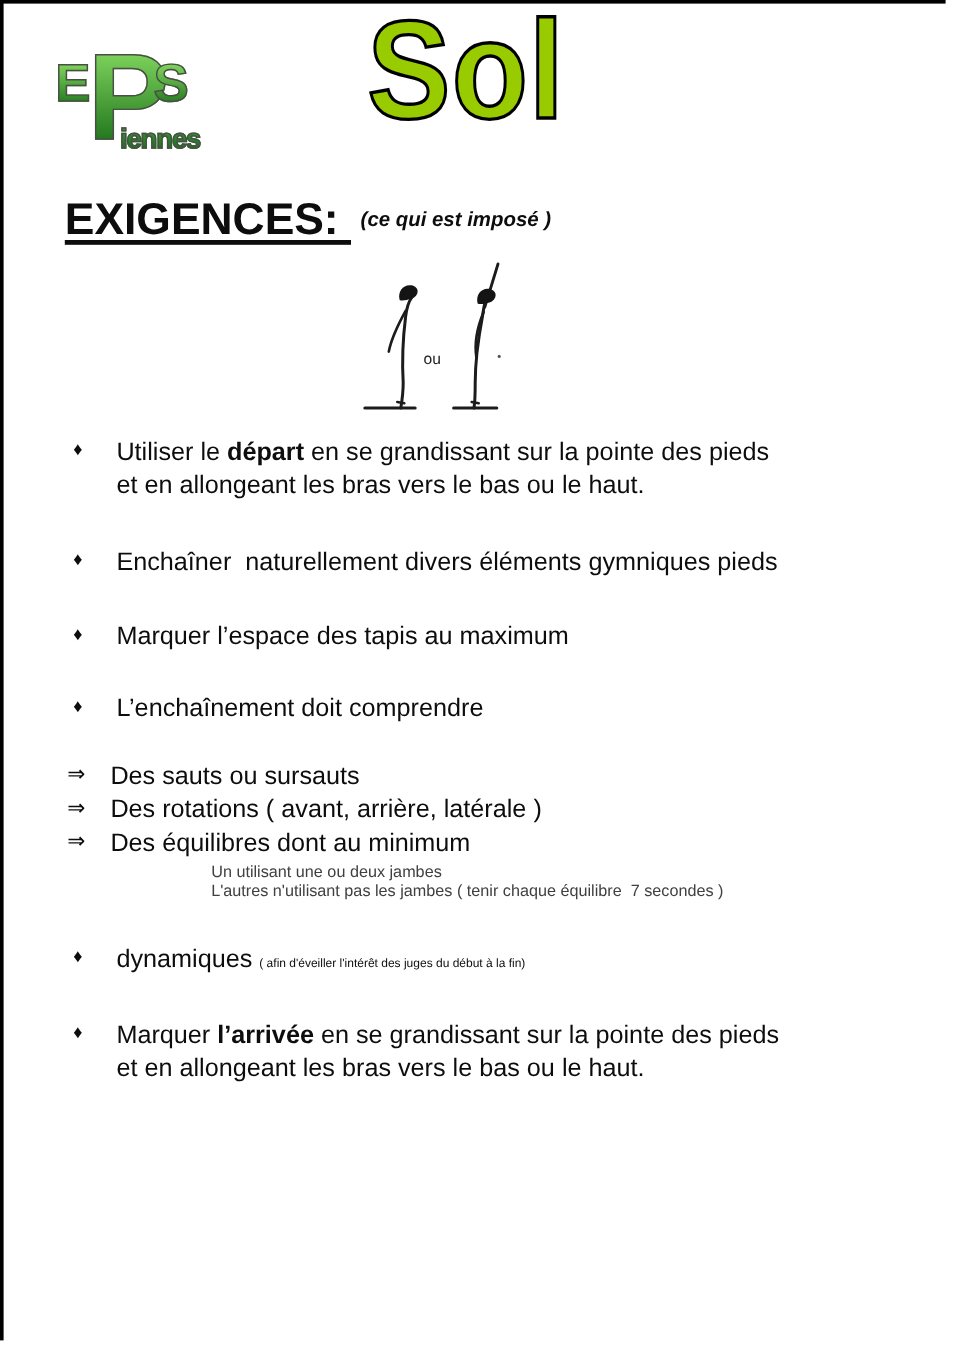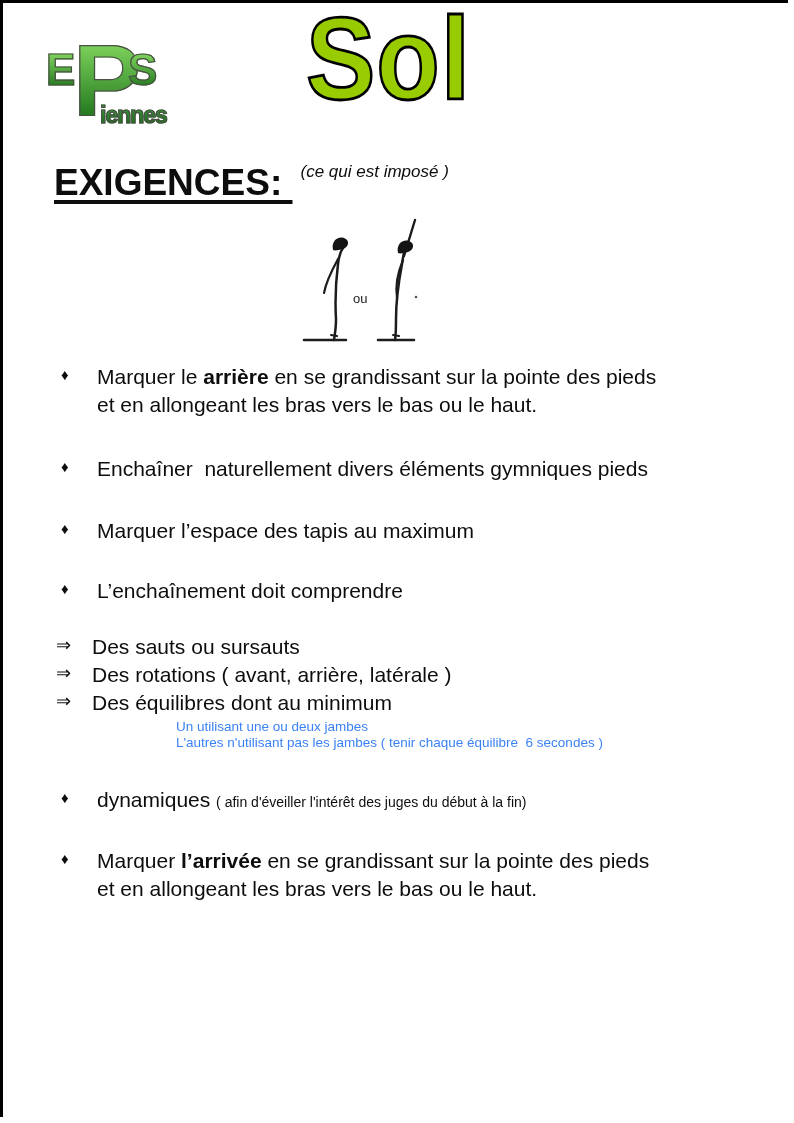--- a/index.html
+++ b/index.html
@@ -28,40 +28,40 @@
             -webkit-background-clip:text !important; background-clip:text !important; }
 
   
   .title {
     position:absolute; left:306px; top:4px; font-size:104px; font-weight:bold; line-height:0.95;
     color:var(--title-fill,#99cc00); -webkit-text-stroke:2.5px var(--title-outline,#000);
     transform:scaleY(1.12); transform-origin:top left; letter-spacing:1px;
   }
 
   
-  .heading { position:absolute; left:54px; top:162px; display:flex; align-items:flex-start; gap:8px; }
+  .heading { position:absolute; left:54px; top:162px; display:flex; align-items:center; gap:8px; }
   .heading-main {
     font-size:37px; font-weight:bold;
     text-decoration:underline; text-decoration-thickness:4px; text-underline-offset:5px;
   }
-  .heading-sub { font-size:17px; font-weight:normal; font-style:italic; }
+  .heading-sub { font-size:17px; font-weight:bold; font-style:italic; }
 
   
   .figure { position:absolute; left:300px; top:214px;text-align:center; }
 
   
   .list { position:absolute; left:56px; top:363px; width:712px; }
   .item { display:flex; margin:0; }
   .marker { flex:0 0 36px; font-size:15px; padding-left:5px; padding-top:3px; }
   .marker.arrow { font-size:18px; padding-left:0; padding-top:1px; }
   .txt { flex:1; font-size:21px; line-height:28px; }
   .t { white-space:pre-wrap; }
   .txt b { font-weight:bold; }
-  .small-inline { font-size:14px; }
-  .notes { margin-left:120px; font-size:13.5px; line-height:16px; color:#3b82f6; margin-top:2px; }
+  .small-inline { font-size:10px; }
+  .notes { margin-left:120px; font-size:13.5px; line-height:16px; color:#404040; margin-top:2px; }
   .gap36 { margin-top:36px; } .gap34 { margin-top:34px; } .gap32 { margin-top:32px; }
   .gap28 { margin-top:28px; } .gap35 { margin-top:35px; } .gap31 { margin-top:31px; }
 </style>
 </head>
 <body>
 
 <div class="page">
   <div class="border-top"></div>
   <div class="border-left"></div>
 
@@ -99,21 +99,21 @@
       <circle cx="116" cy="83" r="1.3" fill="#555"></circle>
       <text x="53" y="89" font-size="13" fill="#222" font-family="Liberation Sans, sans-serif">ou</text>
     </svg>
   </div>
 
   <div class="list">
 
     <div class="item">
       <span class="marker">♦</span>
       <div class="txt">
-        <div><span class="t">Marquer le </span><b class="t">arrière</b><span class="t"> en se grandissant sur la pointe des pieds</span></div>
+        <div><span class="t">Utiliser le </span><b class="t">départ</b><span class="t"> en se grandissant sur la pointe des pieds</span></div>
         <div class="t">et en allongeant les bras vers le bas ou le haut.</div>
       </div>
     </div>
 
     <div class="item gap36">
       <span class="marker">♦</span>
       <div class="txt">
         <div class="t">Enchaîner  naturellement divers éléments gymniques pieds</div>
       </div>
     </div>
@@ -146,21 +146,21 @@
     </div>
     <div class="item">
       <span class="marker arrow">⇒</span>
       <div class="txt">
           <div class="t">Des équilibres dont au minimum</div>
         </div>
     </div>
 
     <div class="notes">
       <div class="t">Un utilisant une ou deux jambes</div>
-      <div class="t">L'autres n'utilisant pas les jambes ( tenir chaque équilibre  6 secondes )</div>
+      <div class="t">L'autres n'utilisant pas les jambes ( tenir chaque équilibre  7 secondes )</div>
     </div>
 
     <div class="item gap35">
       <span class="marker">♦</span>
       <div class="txt">
         <div><span class="t">dynamiques </span><span class="small-inline t">( afin d'éveiller l'intérêt des juges du début à la fin)</span></div>
       </div>
     </div>
 
     <div class="item gap31">

